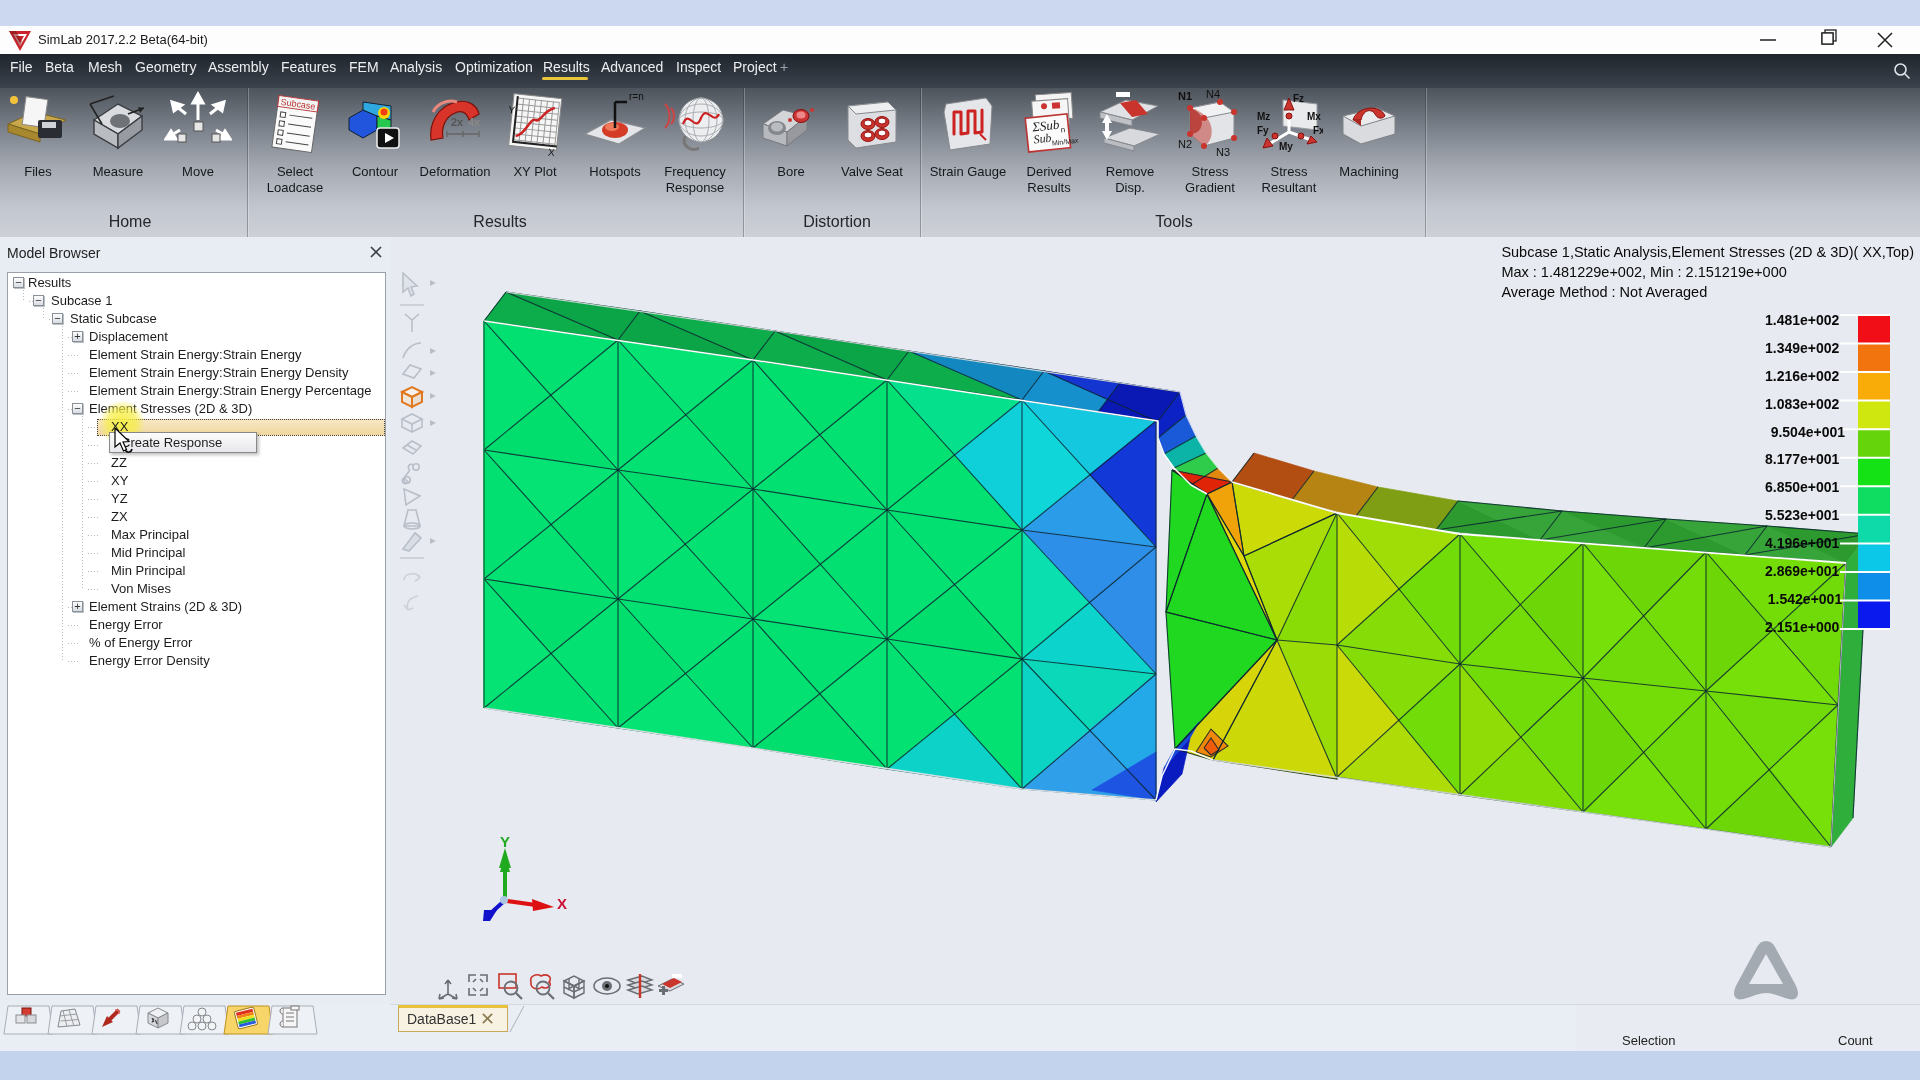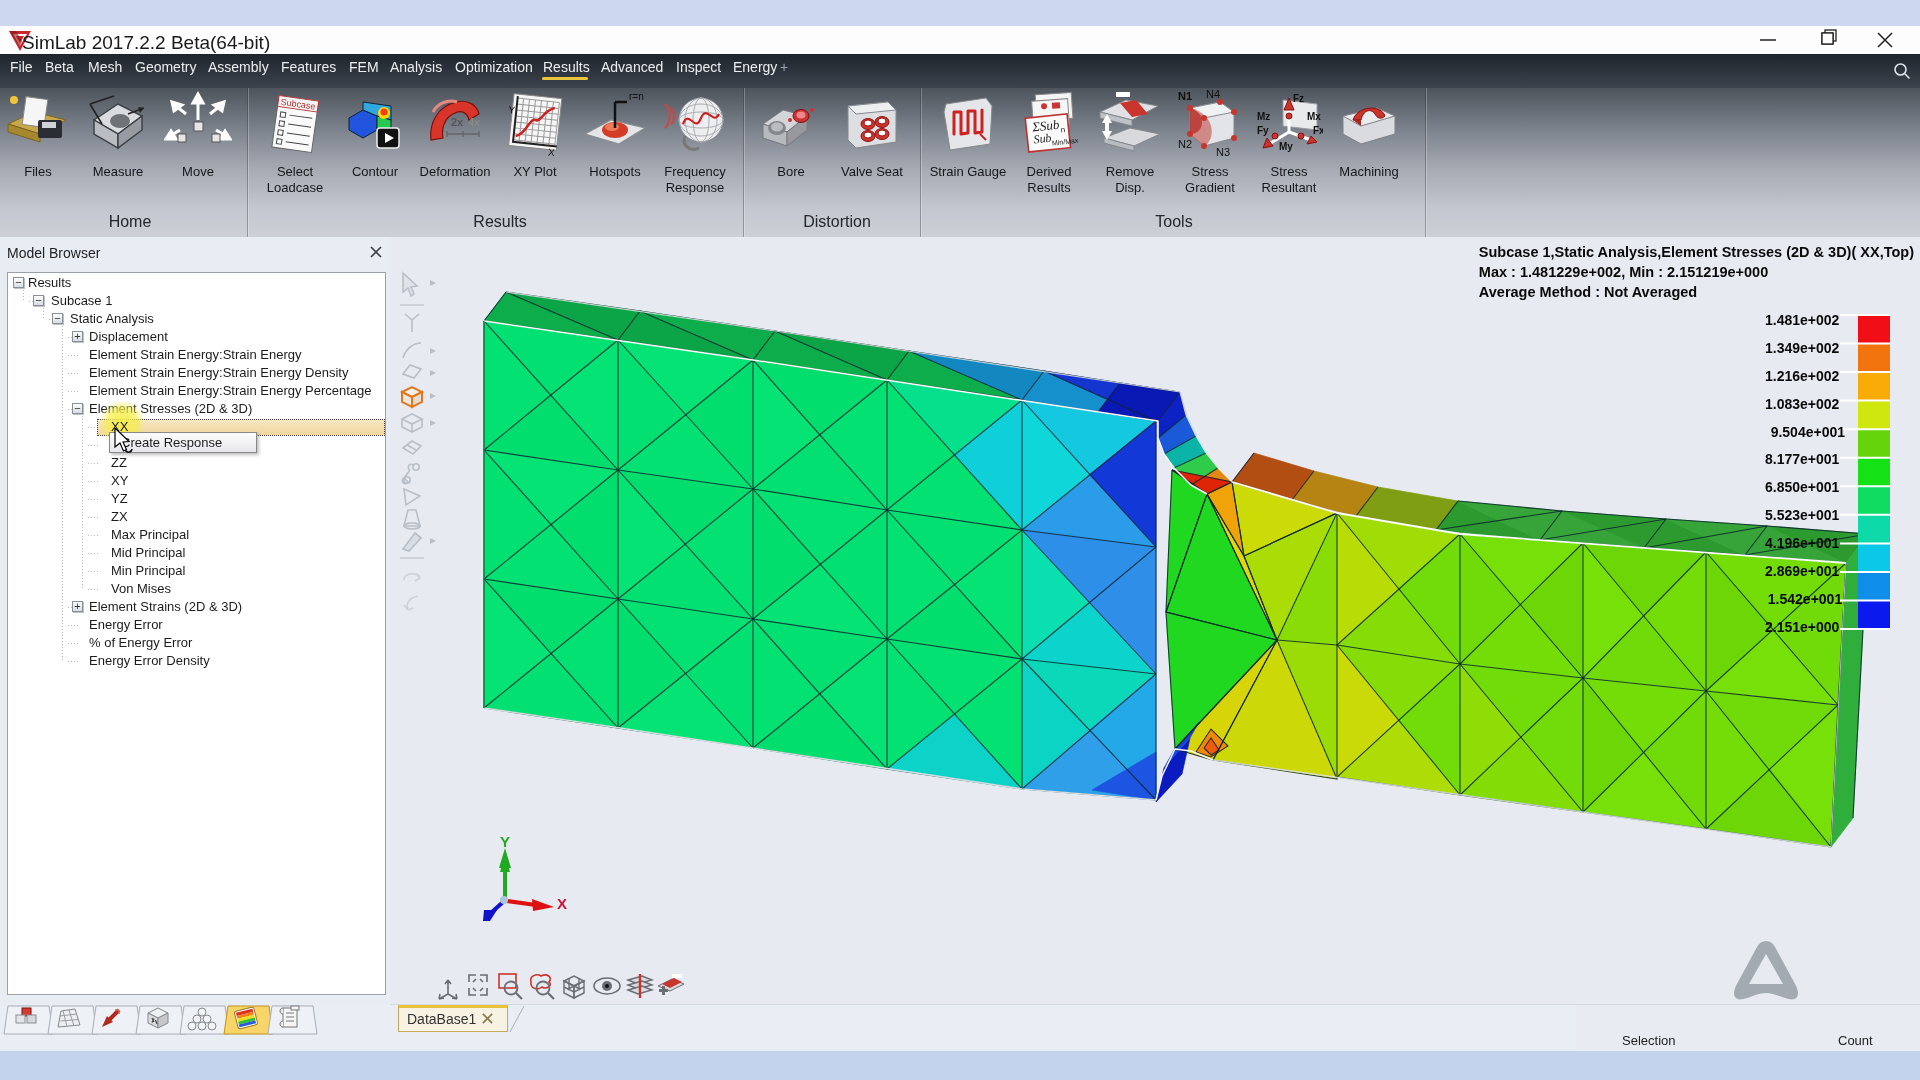--- a/index.html
+++ b/index.html
@@ -1,35 +1,35 @@
 <!DOCTYPE html>
 <html><head><meta charset="utf-8"><style>
 *{margin:0;padding:0;box-sizing:border-box}
 html,body{width:1920px;height:1080px;overflow:hidden;font-family:"Liberation Sans",sans-serif}
 #app{position:relative;width:1920px;height:1080px;background:#e8ebf2}
 .abs{position:absolute}
 
 #lav{left:0;top:0;width:1920px;height:26px;background:#ccd8f0}
 #title{left:0;top:26px;width:1920px;height:29px;background:#fdfdfd;border-bottom:1px solid #222}
-#title .txt{position:absolute;left:22px;top:6px;font-size:19px;color:#1a1a1a}
+#title .txt{position:absolute;left:38px;top:6px;font-size:13px;color:#1a1a1a}
 #menubar{left:0;top:55px;width:1920px;height:33px;background:linear-gradient(#20262e,#3d434c)}
 .menu{position:absolute;top:4px;font-size:14px;color:#eceef0}
 #ribbon{left:0;top:88px;width:1920px;height:149px;background:linear-gradient(#4e545c,#80868f 30%,#a6abb4 55%,#c2c6ce 80%,#cdd0d7)}
 .rlabel{position:absolute;font-size:13px;color:#15181c;text-align:center;line-height:16px;width:110px;transform:translateX(-50%)}
 .glabel{position:absolute;top:125px;font-size:16px;color:#23262b;transform:translateX(-50%)}
 .rsep{position:absolute;top:0;width:1px;height:149px;background:rgba(40,45,52,.35);box-shadow:1px 0 0 rgba(255,255,255,.25)}
 
 #panel{left:0;top:237px;width:390px;height:768px;background:#e8ecf3}
 #panel h3{position:absolute;left:7px;top:8px;font-size:14px;font-weight:normal;color:#222}
 #tree{position:absolute;left:7px;top:35px;width:379px;height:723px;background:#fff;border:1px solid #9aa0a8}
 .ti{position:absolute;font-size:13px;color:#1c1c1c;white-space:nowrap}
 .ebox{position:absolute;width:11px;height:11px;background:linear-gradient(#fdfdfd,#d8dce2);border:1px solid #8a9098;box-shadow:1px 1px 0 rgba(120,130,140,.5);font-size:11px;line-height:9px;text-align:center;color:#333}
 
 #vp{left:390px;top:237px;width:1530px;height:768px;background:#e8eaf1}
-#vphead{position:absolute;right:6px;top:5px;text-align:left;font-size:14.5px;font-weight:bold;color:#0a0a0a;line-height:20px}
+#vphead{position:absolute;right:6px;top:5px;text-align:left;font-size:14.5px;font-weight:normal;color:#0a0a0a;line-height:20px}
 .leg{position:absolute;font-size:14px;font-weight:bold;color:#0a0a0a}
 
 #botbar{left:0;top:1005px;width:1576px;height:46px;background:#e9edf4}
 #bluebar{left:0;top:1051px;width:1920px;height:29px;background:#c3d3ed}
 .st{position:absolute;font-size:13px;color:#222}
 </style></head><body>
 <div id="app">
 <div id="lav" class="abs"></div>
 <div id="title" class="abs">
       <svg class="abs" style="left:8px;top:4px" width="24" height="22" viewBox="0 0 24 22">
@@ -53,21 +53,21 @@
       <span class="menu" style="left:88px">Mesh</span>
       <span class="menu" style="left:135px">Geometry</span>
       <span class="menu" style="left:208px">Assembly</span>
       <span class="menu" style="left:281px">Features</span>
       <span class="menu" style="left:349px">FEM</span>
       <span class="menu" style="left:390px">Analysis</span>
       <span class="menu" style="left:455px">Optimization</span>
       <span class="menu" style="left:543px">Results</span>
       <span class="menu" style="left:601px">Advanced</span>
       <span class="menu" style="left:676px">Inspect</span>
-      <span class="menu" style="left:733px">Energy</span>
+      <span class="menu" style="left:733px">Project</span>
       <span class="menu" style="left:780px;color:#9aa2ac">+</span>
       <div style="position:absolute;left:542px;top:22px;width:46px;height:3px;background:#e8c53a;border-radius:2px"></div>
       <svg style="position:absolute;right:8px;top:6px" width="20" height="20" viewBox="0 0 20 20">
         <circle cx="8.5" cy="8.5" r="5.5" fill="none" stroke="#dfe3e8" stroke-width="1.6"></circle>
         <line x1="12.8" y1="12.8" x2="17.5" y2="17.5" stroke="#dfe3e8" stroke-width="1.6"></line>
       </svg>
     </div>
 <div id="ribbon" class="abs">
       <div class="abs" style="left:4px;top:2px;width:68px;height:72px"><svg width="68" height="72" viewBox="0 0 68 72">
           <polygon points="4,34 30,22 62,30 36,44" fill="#c9a84c" stroke="#7a6420" stroke-width="1"></polygon>
@@ -346,21 +346,21 @@
             <line x1="80" y1="262.5" x2="92" y2="262.5"></line>
             <line x1="80" y1="280.5" x2="92" y2="280.5"></line>
             <line x1="80" y1="298.5" x2="92" y2="298.5"></line>
             <line x1="80" y1="316.5" x2="92" y2="316.5"></line>
           </g>
         </svg>
         <div class="ti" style="left:20px;top:2px">Results</div>
         <div class="ebox" style="left:5px;top:4px">−</div>
         <div class="ti" style="left:43px;top:20px">Subcase 1</div>
         <div class="ebox" style="left:25px;top:22px">−</div>
-        <div class="ti" style="left:62px;top:38px">Static Analysis</div>
+        <div class="ti" style="left:62px;top:38px">Static Subcase</div>
         <div class="ebox" style="left:44px;top:40px">−</div>
         <div class="ti" style="left:81px;top:56px">Displacement</div>
         <div class="ebox" style="left:64px;top:58px">+</div>
         <div class="ti" style="left:81px;top:74px">Element Strain Energy:Strain Energy</div>
         <div class="ti" style="left:81px;top:92px">Element Strain Energy:Strain Energy Density</div>
         <div class="ti" style="left:81px;top:110px">Element Strain Energy:Strain Energy Percentage</div>
         <div class="ti" style="left:81px;top:128px">Element Stresses (2D &amp; 3D)</div>
         <div class="ebox" style="left:64px;top:130px">−</div>
         <div class="abs" style="left:89px;top:146px;width:288px;height:17px;background:linear-gradient(#f7e7c4,#f0d79e);border:1px dotted #444"></div>
         <div class="abs" style="left:91px;top:128px;width:46px;height:44px;border-radius:50%;background:radial-gradient(circle, rgba(246,238,70,.95) 0%, rgba(246,238,70,.7) 45%, rgba(246,238,70,0) 72%)"></div>

